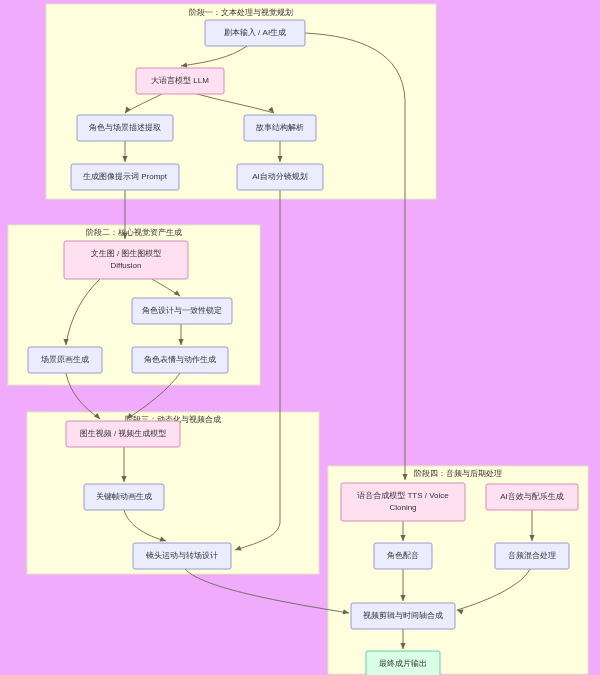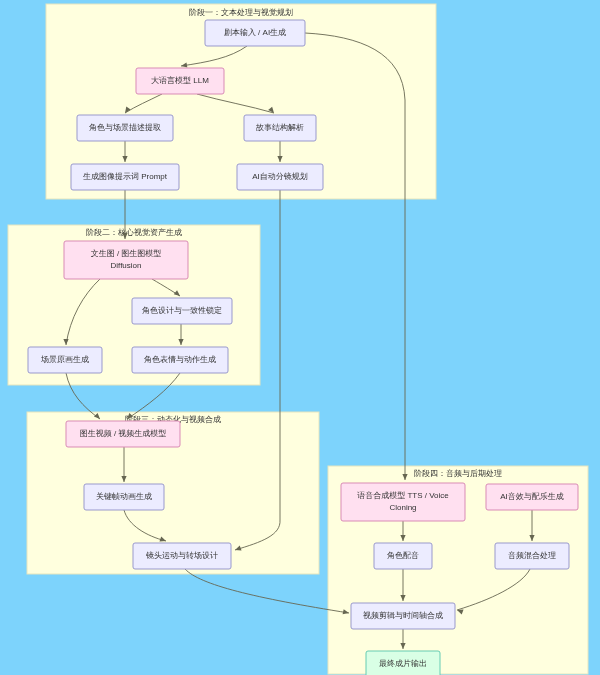--- a/index.html
+++ b/index.html
@@ -4,21 +4,21 @@
 <style>
   html, body {
     margin: 0;
     padding: 0;
     background: #ffffff;
   }
   #canvas {
     position: relative;
     width: 600px;
     height: 675px;
-    background: #7dd3fc;
+    background: #f0abfc;
     font-family: "Liberation Sans", "DejaVu Sans", sans-serif;
     overflow: hidden;
   }
   #canvas svg {
     position: absolute;
     left: 0;
     top: 0;
   }
   .cluster-rect {
     fill: #ffffde;

